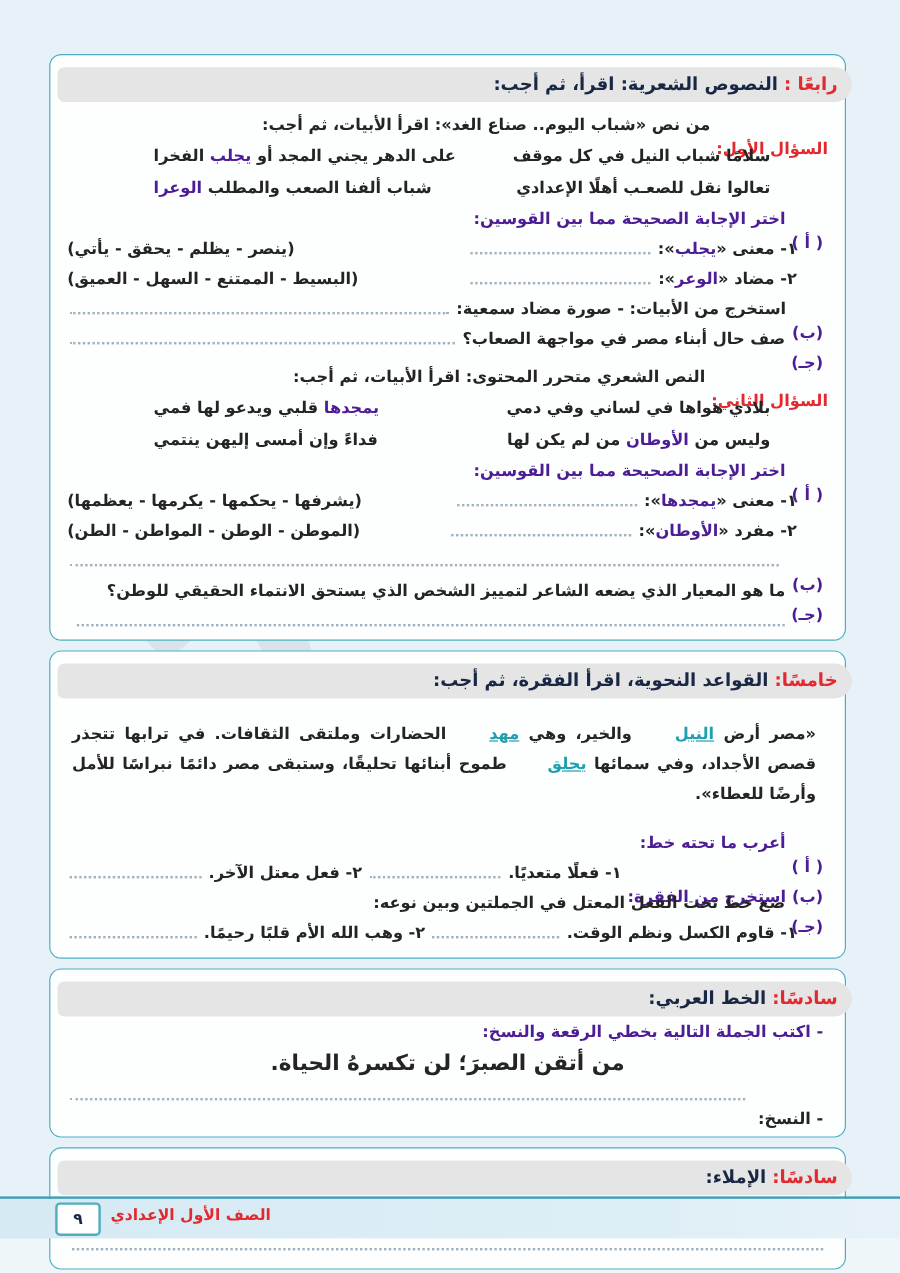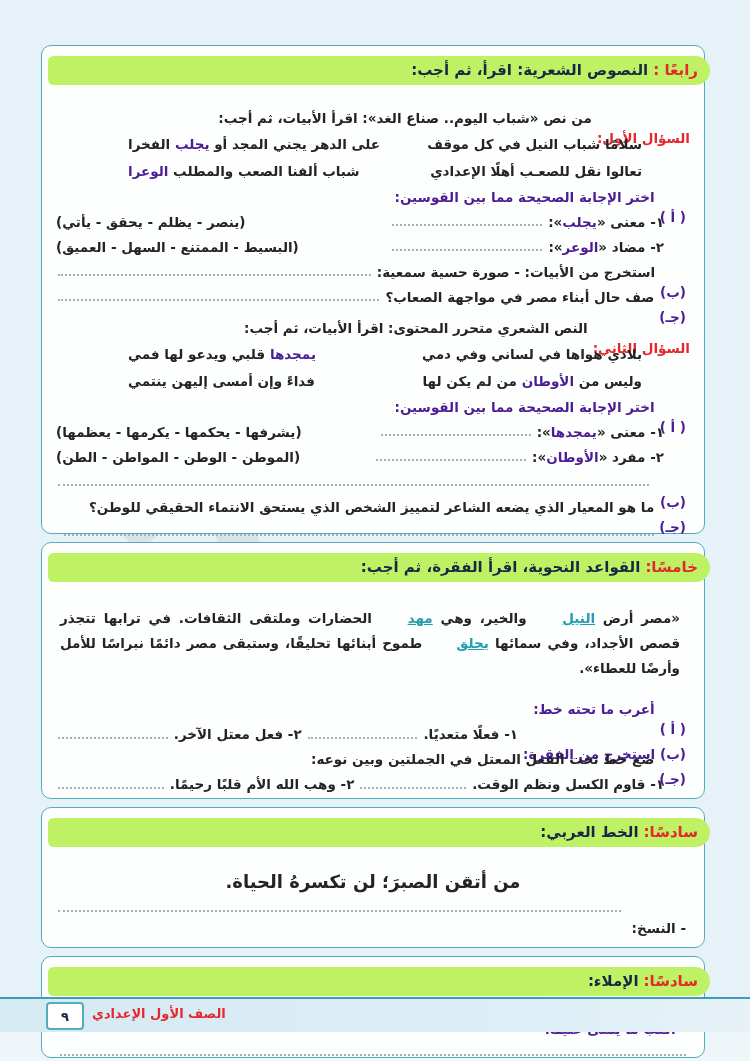--- a/index.html
+++ b/index.html
@@ -22,23 +22,23 @@
     background:#fdfefe;
     border:1.6px solid #4fadc0;
     border-radius:10px;
     margin-bottom:8px;
     position:relative;
     box-sizing:border-box;
     padding:4px 10px 0 10px;
     overflow:visible;
   }
   .sec-header{
-    background:#bef264;
+    background:#e5e5e5;
     border-radius:6px 16px 16px 6px;
-    margin:6px -16px 20px -4px;
+    margin:6px -16px 0 -4px;
     padding:4px 12px 5px 10px;
     font-weight:bold;font-size:15px;
     position:relative;z-index:2;
     line-height:20px;
   }
   .red{color:#e3282e;font-weight:bold;}
   .navy{color:#182844;font-weight:bold;}
   .teal{color:#4c1d95;font-weight:bold;}
   .teal-u{color:#1f9fb0;font-weight:bold;text-decoration:underline;margin-left:28px;}
   .blk{color:#242424;font-weight:bold;}
@@ -129,21 +129,21 @@
       </div>
       <div class="row pr3">
         <span class="blk"><span>٢- مضاد «</span><span class="teal">الوعر</span><span>»:</span></span>
         <span class="dots-fixed"></span>
         <span class="spacer"></span>
         <span class="opts blk">(البسيط - الممتنع - السهل - العميق)</span>
       </div>
 
       <div class="row pr2">
         <span class="teal lbl">(ب)</span>
-        <span class="blk">استخرج من الأبيات: - صورة حسية سمعية:</span>
+        <span class="blk">استخرج من الأبيات: - صورة مضاد سمعية:</span>
         <span class="dots"></span>
       </div>
       <div class="row pr2">
         <span class="teal lbl">(جـ)</span>
         <span class="blk">صف حال أبناء مصر في مواجهة الصعاب؟</span>
         <span class="dots"></span>
       </div>
 
       <div class="row pr1 q-title mt6">
         <span class="red lbl">السؤال الثاني:</span>
@@ -215,20 +215,23 @@
         <span class="blk">١- قاوم الكسل ونظم الوقت.</span>
         <span class="dots"></span>
         <span class="blk">٢- وهب الله الأم قلبًا رحيمًا.</span>
         <span class="dots"></span>
       </div>
     </section>
 
     <section class="panel" style="height:141px;">
       <div class="sec-header">
         <span class="red">سادسًا:</span><span class="navy">الخط العربي:</span>
+      </div>
+      <div class="row pr2">
+        <span class="teal">- اكتب الجملة التالية بخطي الرقعة والنسخ:</span>
       </div>
       <div class="sentence-row">
         <span class="blk">من أتقن الصبرَ؛ لن تكسرهُ الحياة.</span>
       </div>
       <div class="row pr2">
         <span class="blk lbl">- النسخ:</span>
         <span class="dots"></span>
       </div>
     </section>
 

